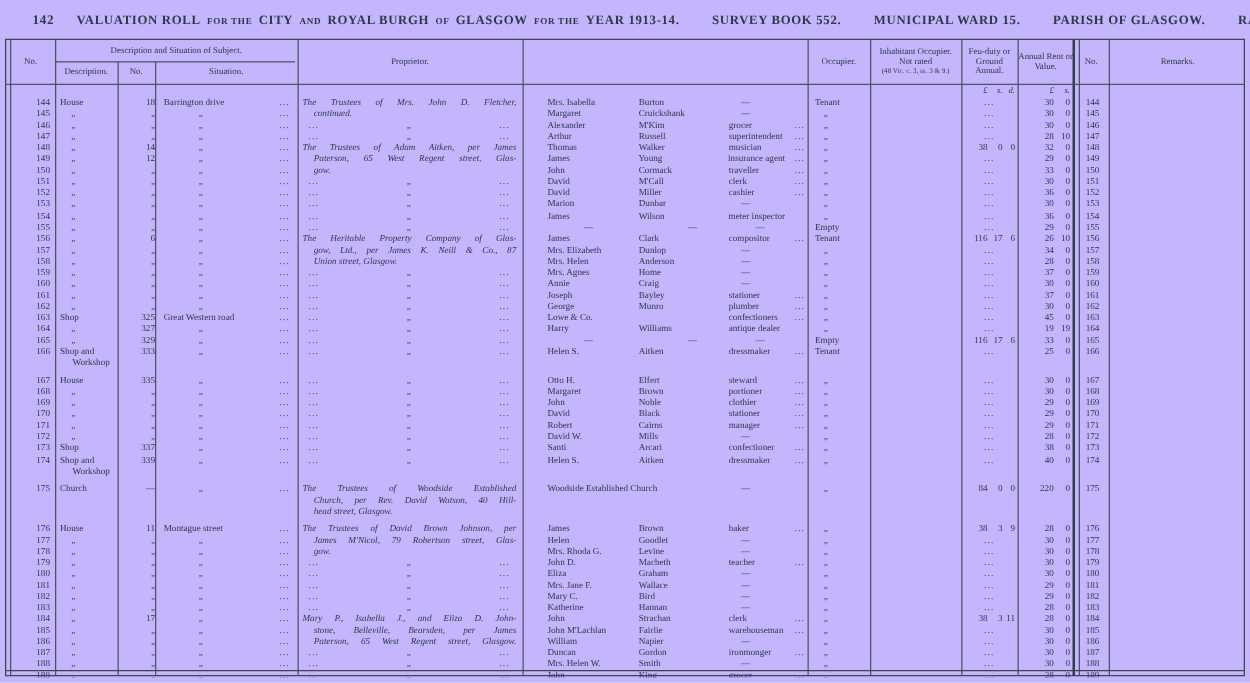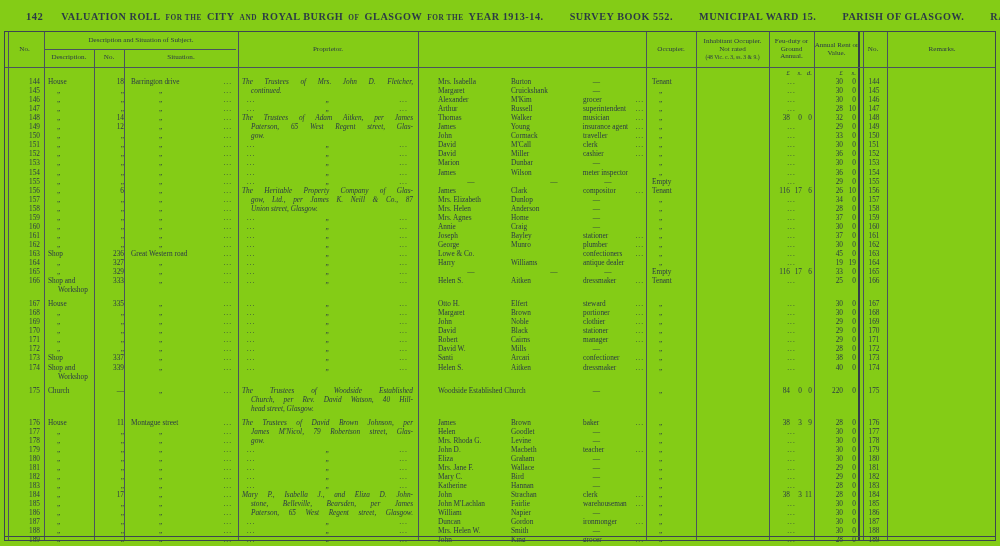--- a/index.html
+++ b/index.html
@@ -1,18 +1,18 @@
 <!DOCTYPE html>
 <html><head>
 <meta charset="utf-8">
 <style>
   html,body{margin:0;padding:0;}
   .page{
     position:relative; width:1000px; height:546px;
-    background:#84cc16; overflow:hidden;
+    background:#c4b5fd; overflow:hidden;
     font-family:"Liberation Serif", serif;
     color:#2c3a46;
   }
   
   .pagehead{
     position:absolute; left:26px; top:6px; width:960px; height:18px;
     display:flex; align-items:baseline; white-space:nowrap;
   }
   .pagehead .pno{font-size:10.5px; font-weight:bold; margin-right:18px; letter-spacing:.5px;}
   .seg{text-transform:uppercase; font-weight:bold; letter-spacing:.55px;}
@@ -678,21 +678,21 @@
           <div class="cell c-rent">
             <div class="rl">30</div>
             <div class="rs">0</div>
           </div>
           <div class="cell c-n2">162</div>
           <div class="cell"></div>
         </div>
         <div class="trow">
           <div class="cell c-no">163</div>
           <div class="cell c-desc">Shop</div>
-          <div class="cell c-sno">236</div>
+          <div class="cell c-sno">325</div>
           <div class="cell c-sit">
             <div class="sitname">Great Western road</div>
             <div class="dots">...</div>
           </div>
           <div class="cell c-prop dotsrow">
             <div class="dots">...</div>
             <div class="ditto">„</div>
             <div class="dots">...</div>
           </div>
           <div class="cell c-ten">

